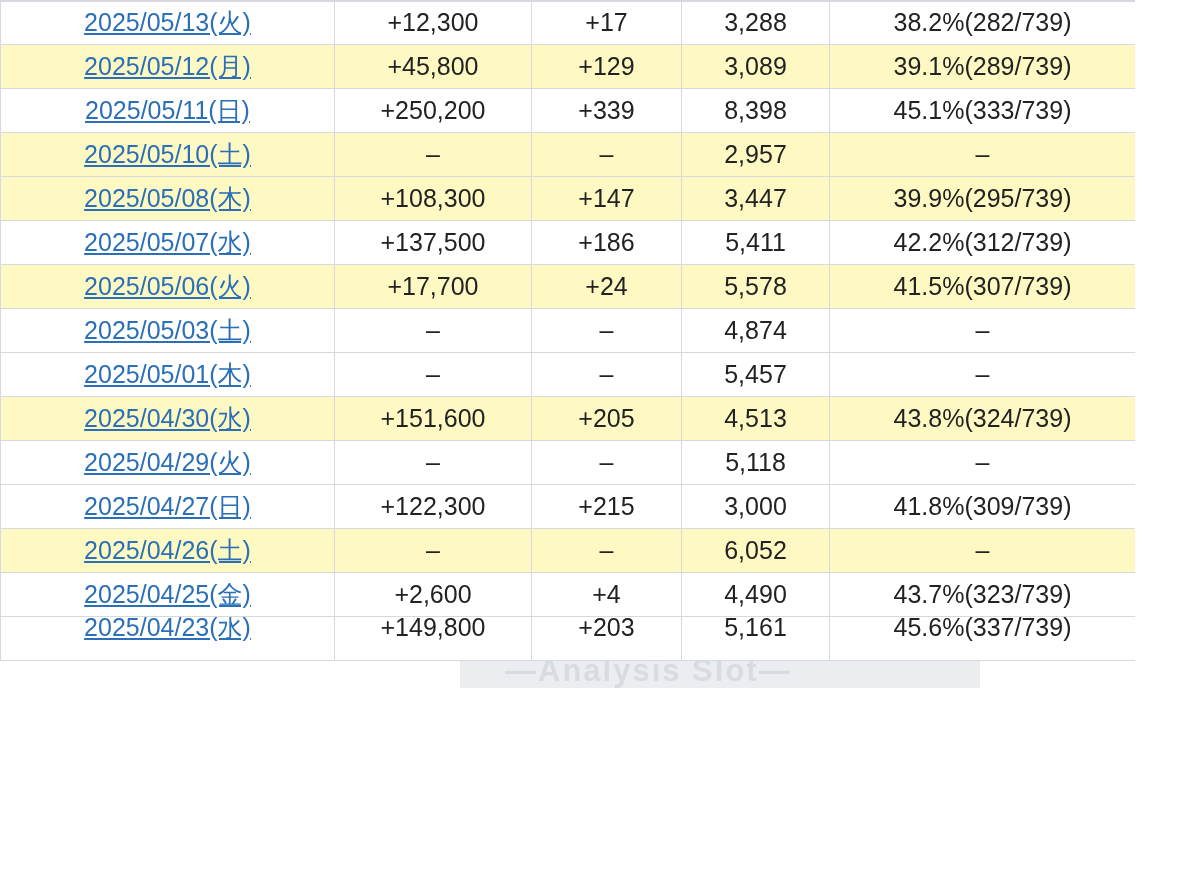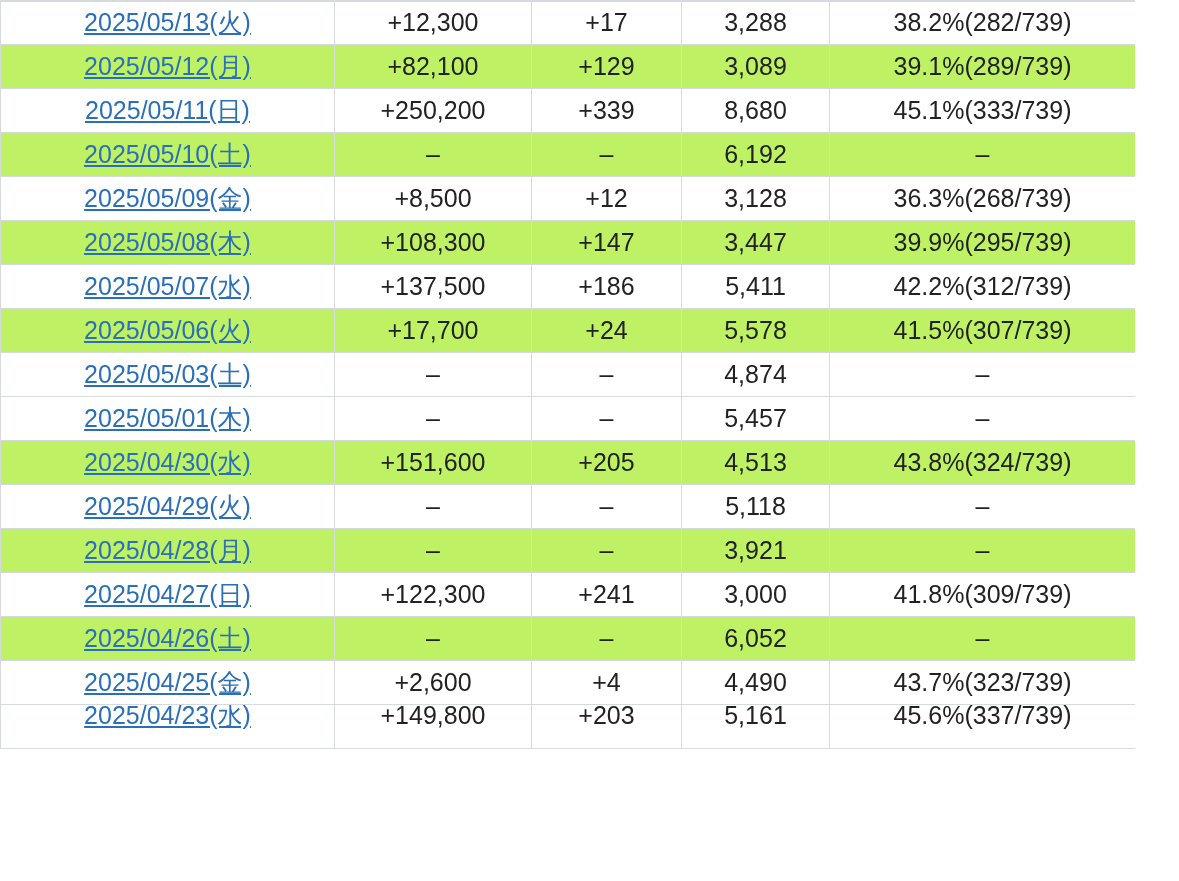--- a/index.html
+++ b/index.html
@@ -75,21 +75,21 @@
     padding: 0 6px;
     text-align: center;
     vertical-align: middle;
     font-size: 25px;
     color: #222222;
     background: #ffffff;
     white-space: nowrap;
     overflow: hidden;
   }
   table.data tr.alt td {
-    background: #bef264;
+    background: #fef9c3;
   }
   td.date a {
     color: #2a6fb8;
     text-decoration: underline;
     font-size: 25px;
   }
   td.clipped {
     height: 20px;
     overflow: hidden;
     border-bottom: none;
@@ -149,45 +149,38 @@
     <tbody>
       <tr>
         <td class="date"><a href="#">2025/05/13(火)</a></td>
         <td>+12,300</td>
         <td>+17</td>
         <td>3,288</td>
         <td>38.2%(282/739)</td>
       </tr>
       <tr class="alt">
         <td class="date"><a href="#">2025/05/12(月)</a></td>
-        <td>+82,100</td>
+        <td>+45,800</td>
         <td>+129</td>
         <td>3,089</td>
         <td>39.1%(289/739)</td>
       </tr>
       <tr>
         <td class="date"><a href="#">2025/05/11(日)</a></td>
         <td>+250,200</td>
         <td>+339</td>
-        <td>8,680</td>
+        <td>8,398</td>
         <td>45.1%(333/739)</td>
       </tr>
       <tr class="alt">
         <td class="date"><a href="#">2025/05/10(土)</a></td>
         <td>–</td>
         <td>–</td>
-        <td>6,192</td>
-        <td>–</td>
-      </tr>
-      <tr>
-        <td class="date"><a href="#">2025/05/09(金)</a></td>
-        <td>+8,500</td>
-        <td>+12</td>
-        <td>3,128</td>
-        <td>36.3%(268/739)</td>
+        <td>2,957</td>
+        <td>–</td>
       </tr>
       <tr class="alt">
         <td class="date"><a href="#">2025/05/08(木)</a></td>
         <td>+108,300</td>
         <td>+147</td>
         <td>3,447</td>
         <td>39.9%(295/739)</td>
       </tr>
       <tr>
         <td class="date"><a href="#">2025/05/07(水)</a></td>
@@ -224,31 +217,24 @@
         <td>4,513</td>
         <td>43.8%(324/739)</td>
       </tr>
       <tr>
         <td class="date"><a href="#">2025/04/29(火)</a></td>
         <td>–</td>
         <td>–</td>
         <td>5,118</td>
         <td>–</td>
       </tr>
-      <tr class="alt">
-        <td class="date"><a href="#">2025/04/28(月)</a></td>
-        <td>–</td>
-        <td>–</td>
-        <td>3,921</td>
-        <td>–</td>
-      </tr>
       <tr>
         <td class="date"><a href="#">2025/04/27(日)</a></td>
         <td>+122,300</td>
-        <td>+241</td>
+        <td>+215</td>
         <td>3,000</td>
         <td>41.8%(309/739)</td>
       </tr>
       <tr class="alt">
         <td class="date"><a href="#">2025/04/26(土)</a></td>
         <td>–</td>
         <td>–</td>
         <td>6,052</td>
         <td>–</td>
       </tr>

